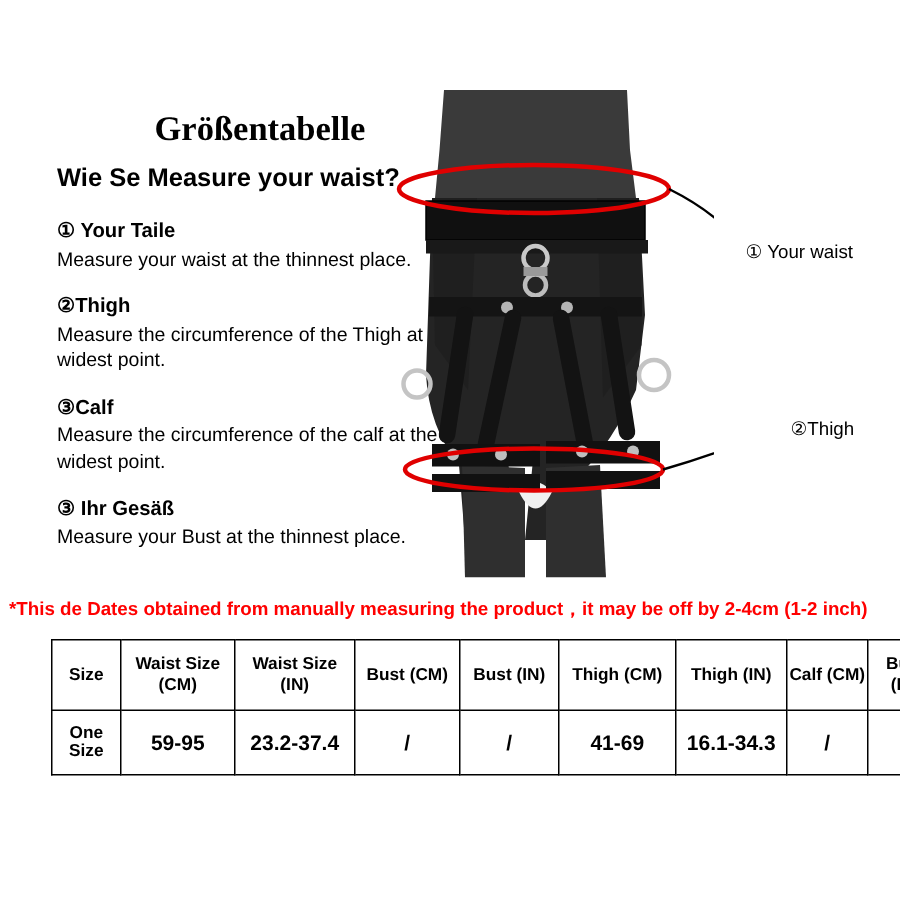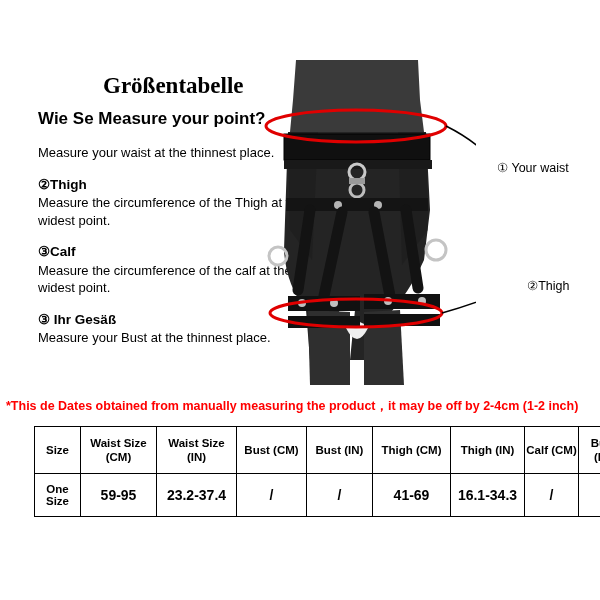--- a/index.html
+++ b/index.html
@@ -145,24 +145,25 @@
   col.c6 { width: 74px; }
   col.c7 { width: 54px; }
   col.c8 { width: 50px; }
 </style>
 </head>
 <body>
 
 <div id="page">
 
   <div class="title-sub">Größentabelle</div>
-  <div class="question">Wie Se Measure your point?</div>
+  <div class="question">Wie Se Measure your waist?</div>
 
   <div class="instructions">
     <div class="ins-block">
+      <div class="ins-head">① Your Taile</div>
       <div class="ins-body">Measure your waist at the thinnest place.</div>
     </div>
     <div class="ins-block">
       <div class="ins-head">②Thigh</div>
       <div class="ins-body">Measure the circumference of the Thigh at the widest point.</div>
     </div>
     <div class="ins-block">
       <div class="ins-head">③Calf</div>
       <div class="ins-body">Measure the circumference of the calf at the widest point.</div>
     </div>

